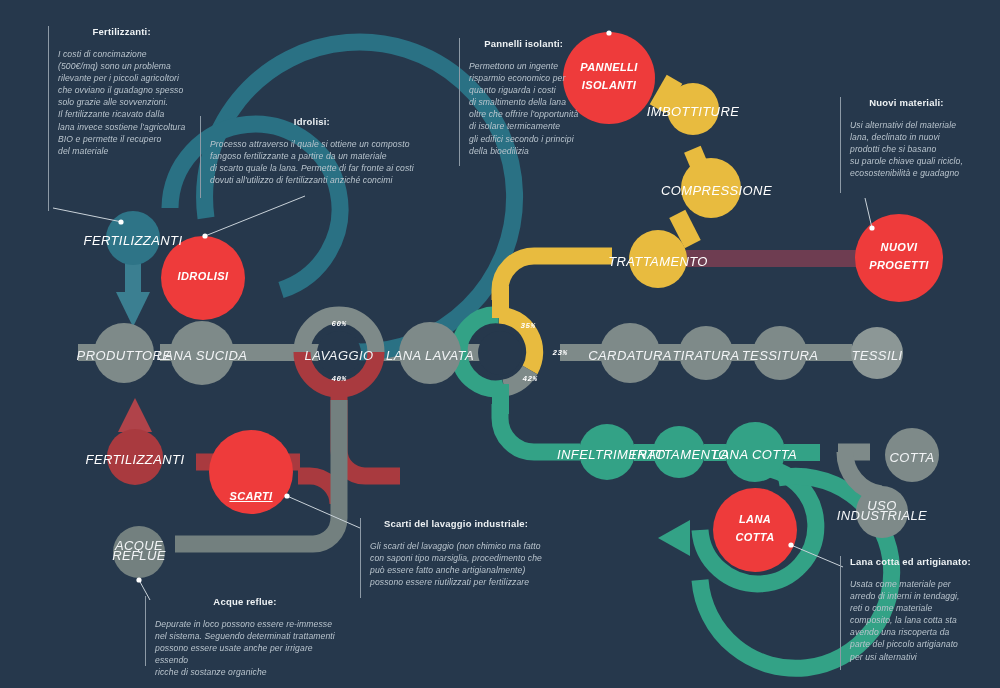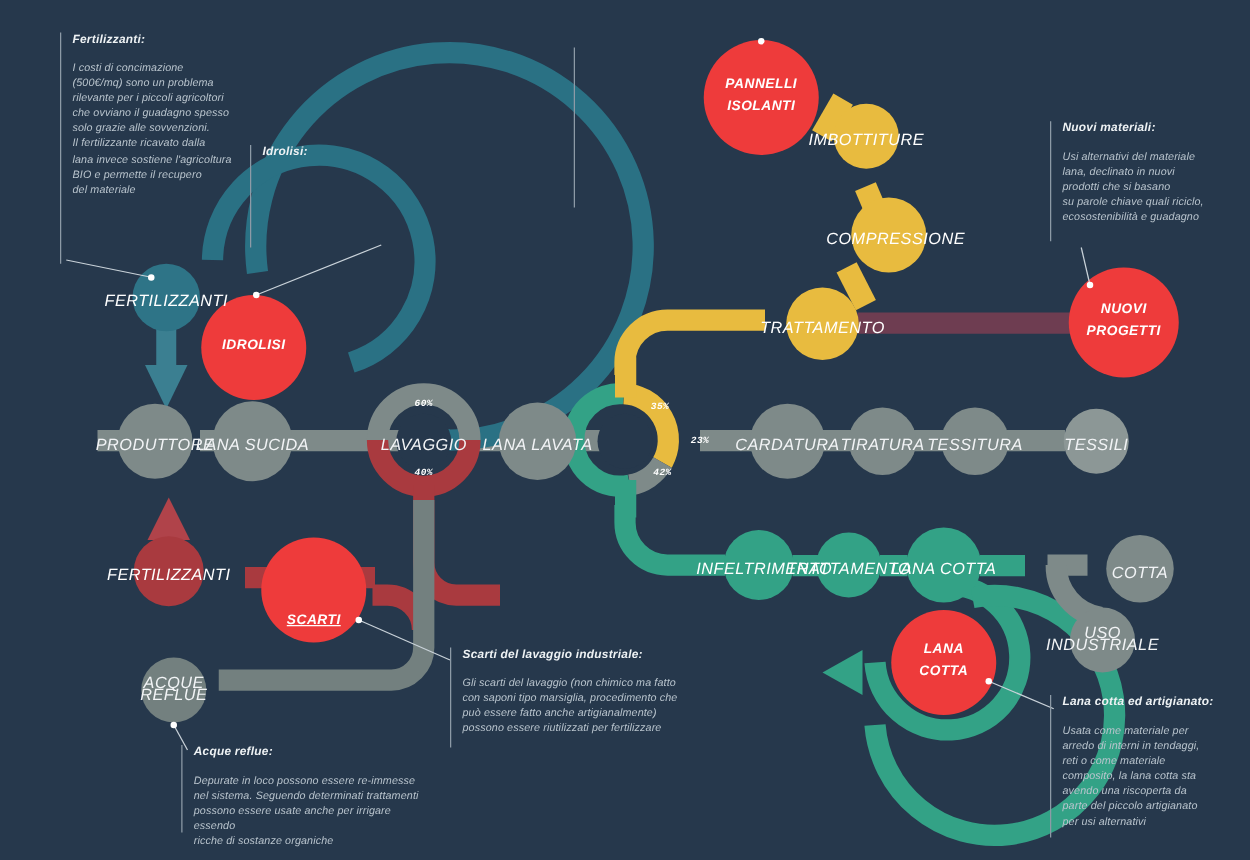--- a/index.html
+++ b/index.html
@@ -13,24 +13,24 @@
   }
   #stage{position:absolute;left:0;top:0;width:1000px;height:688px;}
   svg.layer{position:absolute;left:0;top:0;width:1000px;height:688px;}
 
   .ann{position:absolute;}
   .ann .bar{position:absolute;left:0;top:0;width:1px;background:#8d9aa6;}
   .ann .body{position:absolute;left:10px;top:0;}
   .ann h4{
     margin:0 0 11px 0;
     font-size:9.5px;
-    font-style:italic;
     font-weight:bold;
     color:#eef2f4;
     letter-spacing:.2px;
+    text-align:center;
   }
   .ann p{
     margin:0;
     font-size:8.6px;
     line-height:12.1px;
     color:#b9c4cd;
     font-style:italic;
     letter-spacing:.1px;
     white-space:pre-line;
   }
@@ -230,25 +230,40 @@
 lana invece sostiene l'agricoltura
 BIO e permette il recupero
 del materiale</p>
     </div>
   </div>
 
   <div class="ann" style="left:200px;top:116px;width:215px;height:82px;">
     <div class="bar" style="height:82px;"></div>
     <div class="body">
       <h4>Idrolisi:</h4>
+      <p>Processo attraverso il quale si ottiene un composto
+fangoso fertilizzante a partire da un materiale
+di scarto quale la lana. Permette di far fronte ai costi
+dovuti all'utilizzo di fertilizzanti anziché concimi</p>
     </div>
   </div>
 
   <div class="ann" style="left:459px;top:38px;width:120px;height:128px;">
     <div class="bar" style="height:128px;"></div>
+    <div class="body">
+      <h4>Pannelli isolanti:</h4>
+      <p>Permettono un ingente
+risparmio economico per
+quanto riguarda i costi
+di smaltimento della lana
+oltre che offrire l'opportunità
+di isolare termicamente
+gli edifici secondo i principi
+della bioedilizia</p>
+    </div>
   </div>
 
   <div class="ann" style="left:360px;top:518px;width:195px;height:80px;">
     <div class="bar" style="height:80px;"></div>
     <div class="body">
       <h4>Scarti del lavaggio industriale:</h4>
       <p>Gli scarti del lavaggio (non chimico ma fatto
 con saponi tipo marsiglia, procedimento che
 può essere fatto anche artigianalmente)
 possono essere riutilizzati per fertilizzare</p>

